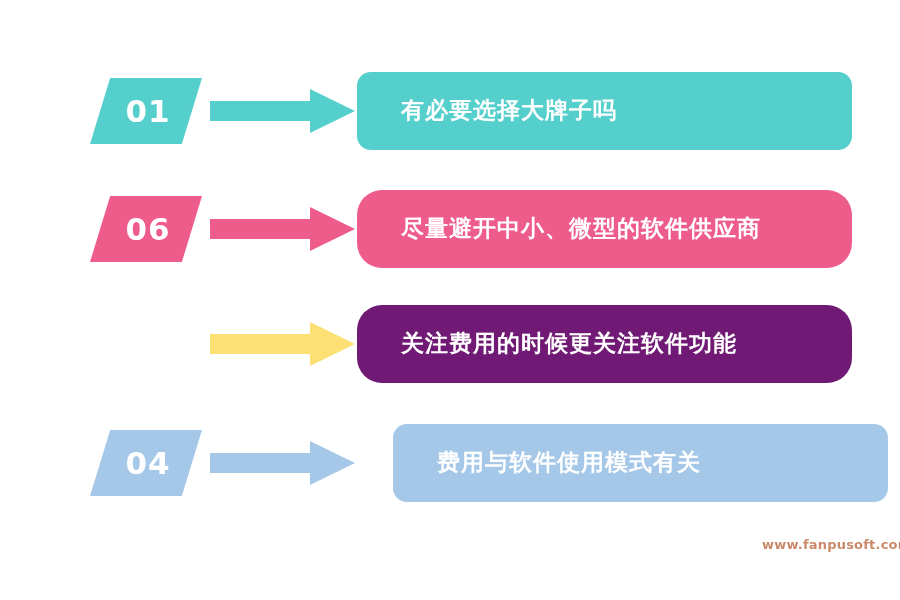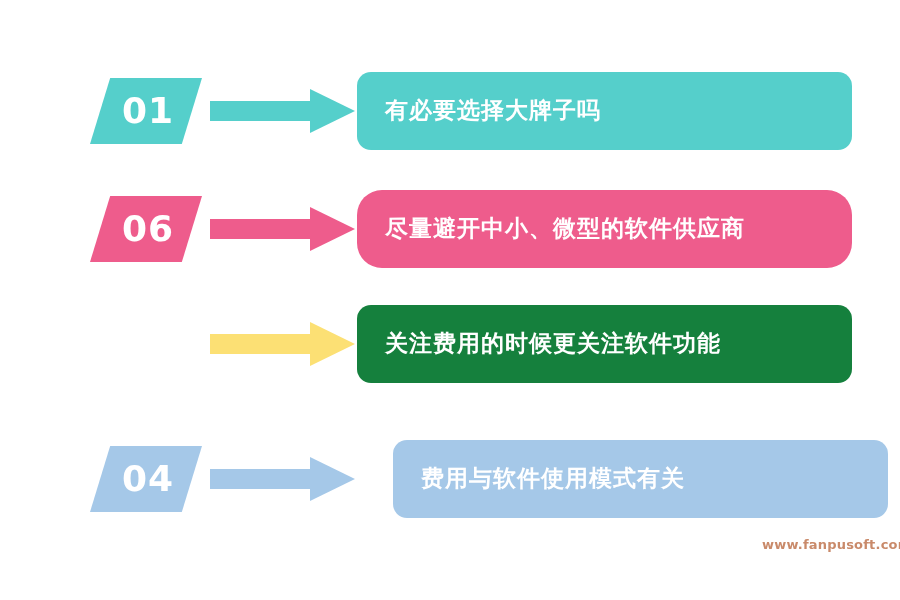--- a/index.html
+++ b/index.html
@@ -24,38 +24,38 @@
   
   .row {
     position: absolute;
     left: 0;
     width: 900px;
     height: 78px;
   }
   .row-1 { top: 72px; }
   .row-2 { top: 190px; }
   .row-3 { top: 305px; }
-  .row-4 { top: 440px; }
+  .row-4 { top: 424px; }
 
   
   .num-badge {
     position: absolute;
     left: 90px;
     top: 6px;
     width: 112px;
     height: 66px;
     -webkit-clip-path: polygon(18% 0%, 100% 0%, 82% 100%, 0% 100%);
     clip-path: polygon(18% 0%, 100% 0%, 82% 100%, 0% 100%);
     display: flex;
     align-items: center;
     justify-content: center;
   }
   .num-badge .num {
     color: #ffffff;
-    font-size: 36px;
+    font-size: 31px;
     font-weight: bold;
     letter-spacing: 1px;
     line-height: 1;
     transform: translateX(2px);
   }
 
   
   .arrow {
     position: absolute;
     left: 210px;
@@ -89,21 +89,21 @@
     height: 78px;
     border-radius: 14px;
     display: flex;
     align-items: center;
   }
   .panel .panel-text {
     color: #ffffff;
     font-size: 23px;
     font-weight: bold;
     letter-spacing: 1px;
-    padding-left: 28px;
+    padding-left: 44px;
     padding-right: 14px;
     line-height: 1.2;
     white-space: nowrap;
   }
 
   
   #watermark {
     position: absolute;
     left: 762px;
     top: 535px;
@@ -169,21 +169,21 @@
     <div class="panel" style="background: rgb(238, 92, 140); border-radius: 25px;">
       <span class="panel-text">尽量避开中小、微型的软件供应商</span>
     </div>
   </div>
 
   <div class="row row-3">
     <div class="arrow">
       <div class="shaft" style="background: rgb(252, 224, 116);"></div>
       <div class="head" style="background: rgb(252, 224, 116);"></div>
     </div>
-    <div class="panel" style="background: #15803d;">
+    <div class="panel" style="background: #701a75; border-radius: 25px;">
       <span class="panel-text">关注费用的时候更关注软件功能</span>
     </div>
   </div>
 
   <div class="row row-4">
     <div class="num-badge" style="background: rgb(165, 200, 232);">
       <span class="num">04</span>
     </div>
     <div class="arrow">
       <div class="shaft" style="background: rgb(165, 200, 232);"></div>

